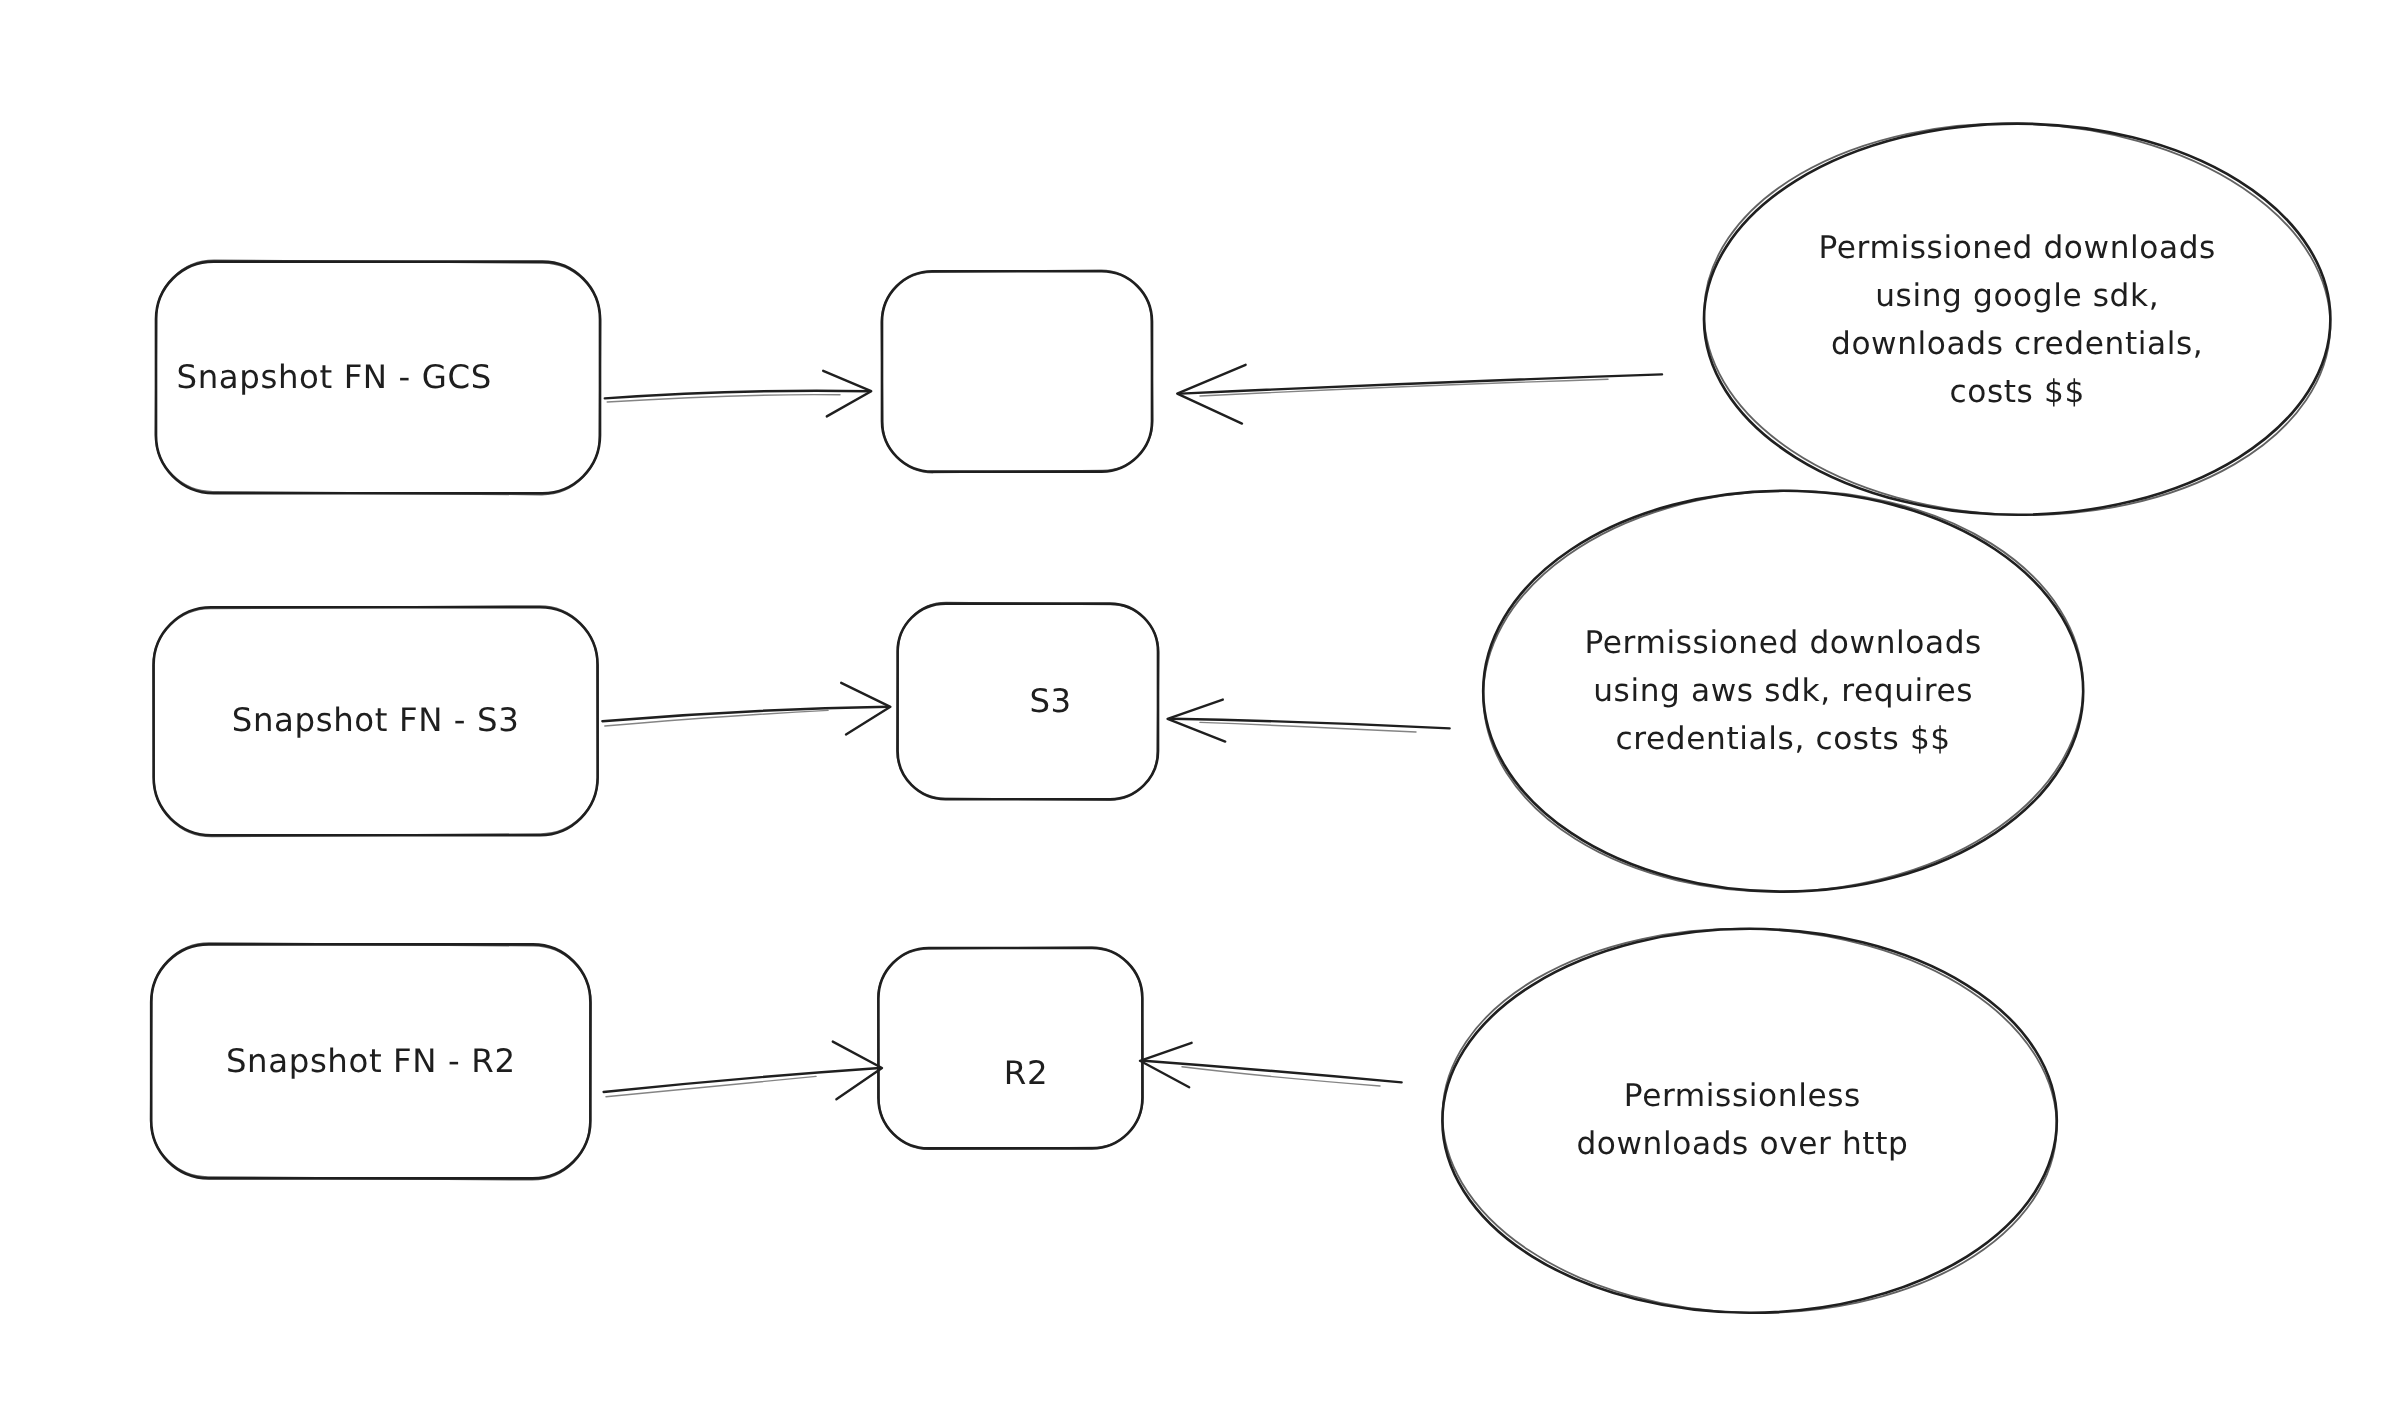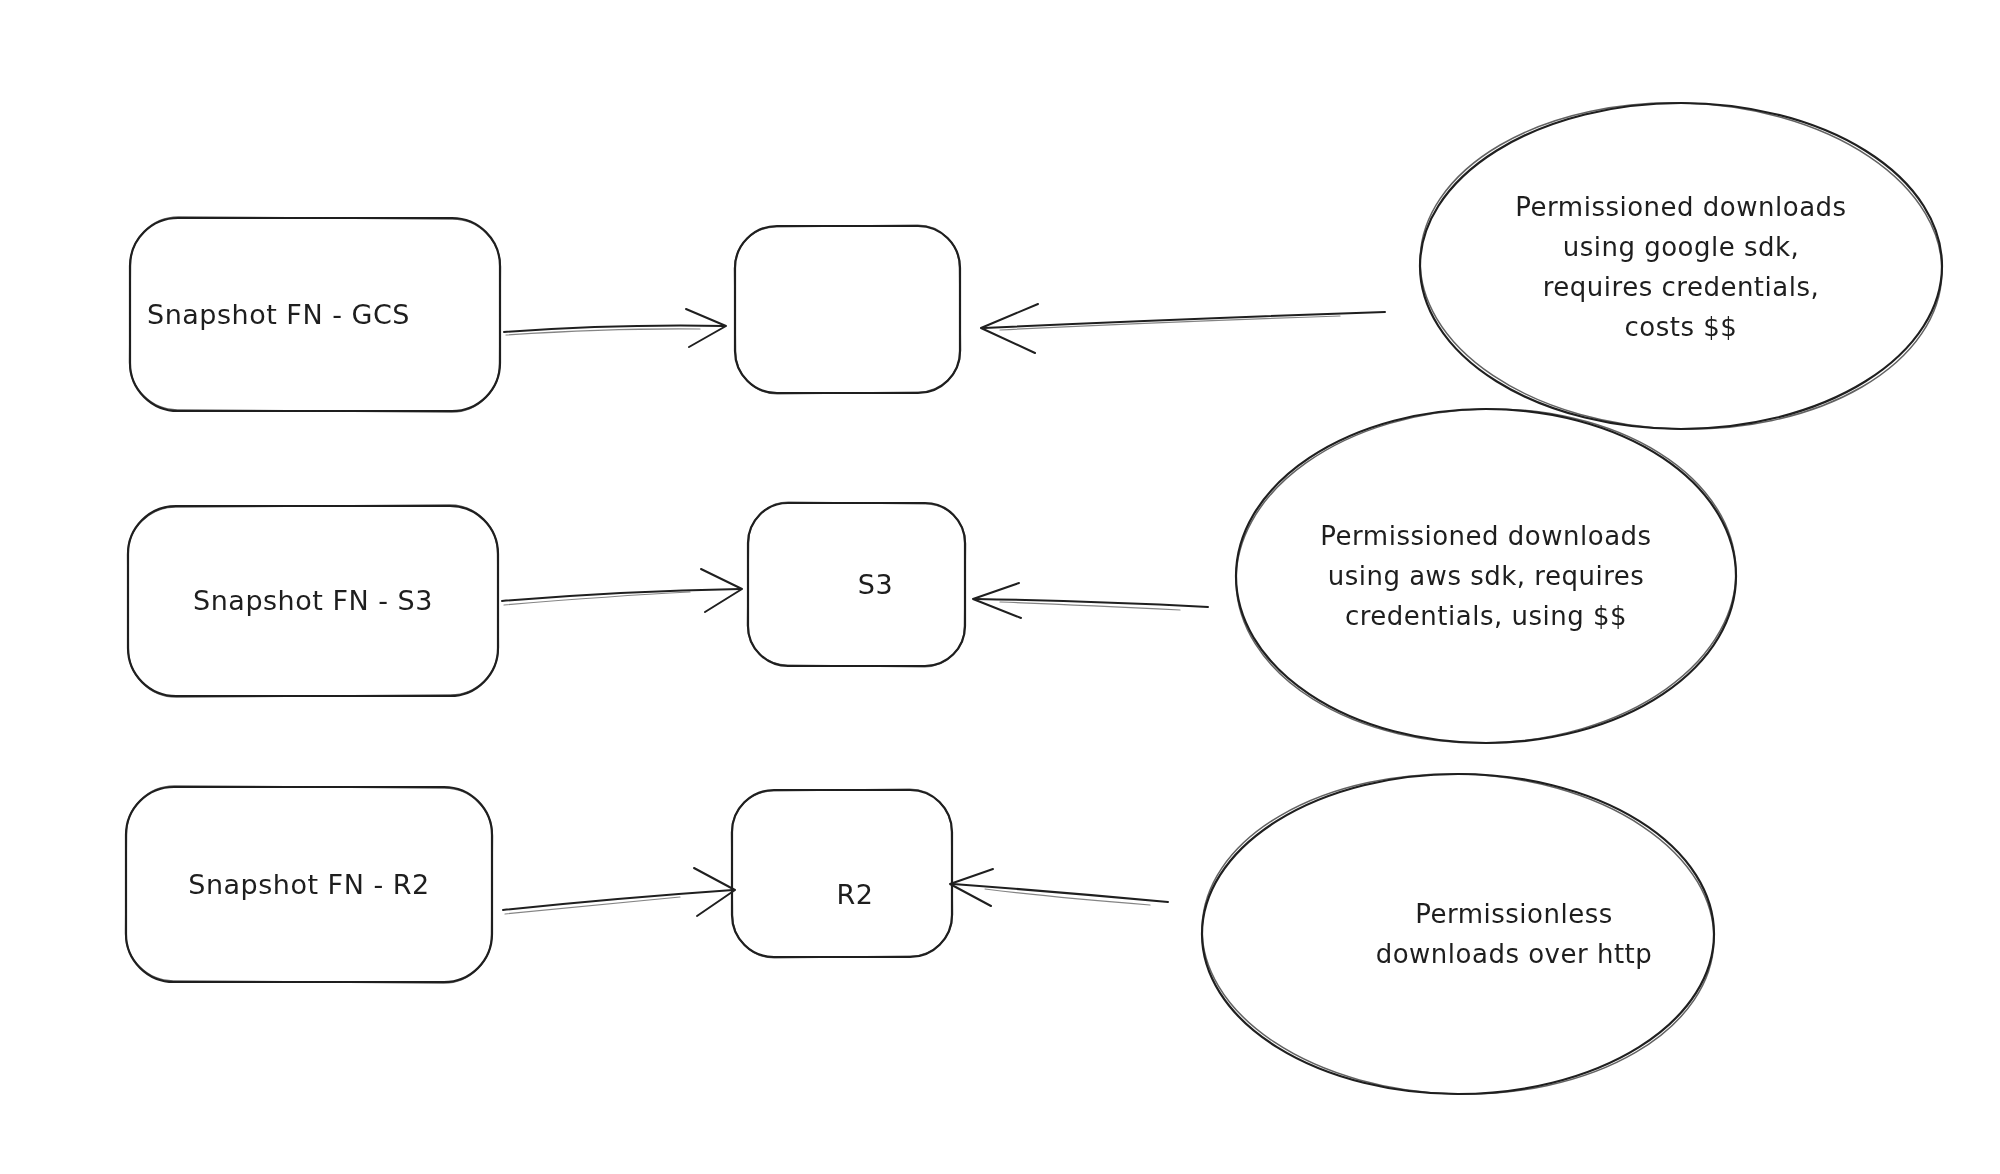--- a/index.html
+++ b/index.html
@@ -122,36 +122,36 @@
       <ellipse class="s2" cx="1458" cy="934" rx="256" ry="160" transform="rotate(1.7 1458 934)"></ellipse>
     </g>
   </svg>
 
   <div class="lbl" style="left:130px; top:218px; width:297px; height:193px;">Snapshot FN - GCS</div>
 
 
   <div class="lbl note" style="left:1421px; top:106px; width:520px; height:322px;">
     <div>Permissioned downloads</div>
     <div>using google sdk,</div>
-    <div>requires credentials,</div>
+    <div>downloads credentials,</div>
     <div>costs $$</div>
   </div>
 
   <div class="lbl" style="left:128px; top:506px; width:370px; height:190px;">Snapshot FN - S3</div>
 
   <div class="lbl" style="left:748px; top:503px; width:217px; height:163px;padding-left:19px;">S3</div>
 
   <div class="lbl note" style="left:1236px; top:409px; width:500px; height:334px;">
     <div>Permissioned downloads</div>
     <div>using aws sdk, requires</div>
-    <div>credentials, using $$</div>
+    <div>credentials, costs $$</div>
   </div>
 
   <div class="lbl" style="left:126px; top:787px; width:366px; height:195px;">Snapshot FN - R2</div>
 
   <div class="lbl" style="left:745px; top:790px; width:220px; height:132px;margin-top:39px;">R2</div>
 
-  <div class="lbl note" style="left:1258px; top:774px; width:512px; height:320px;">
+  <div class="lbl note" style="left:1196px; top:774px; width:512px; height:320px;">
     <div>Permissionless</div>
     <div>downloads over http</div>
   </div>
 
 </div>
 
 </body></html>

